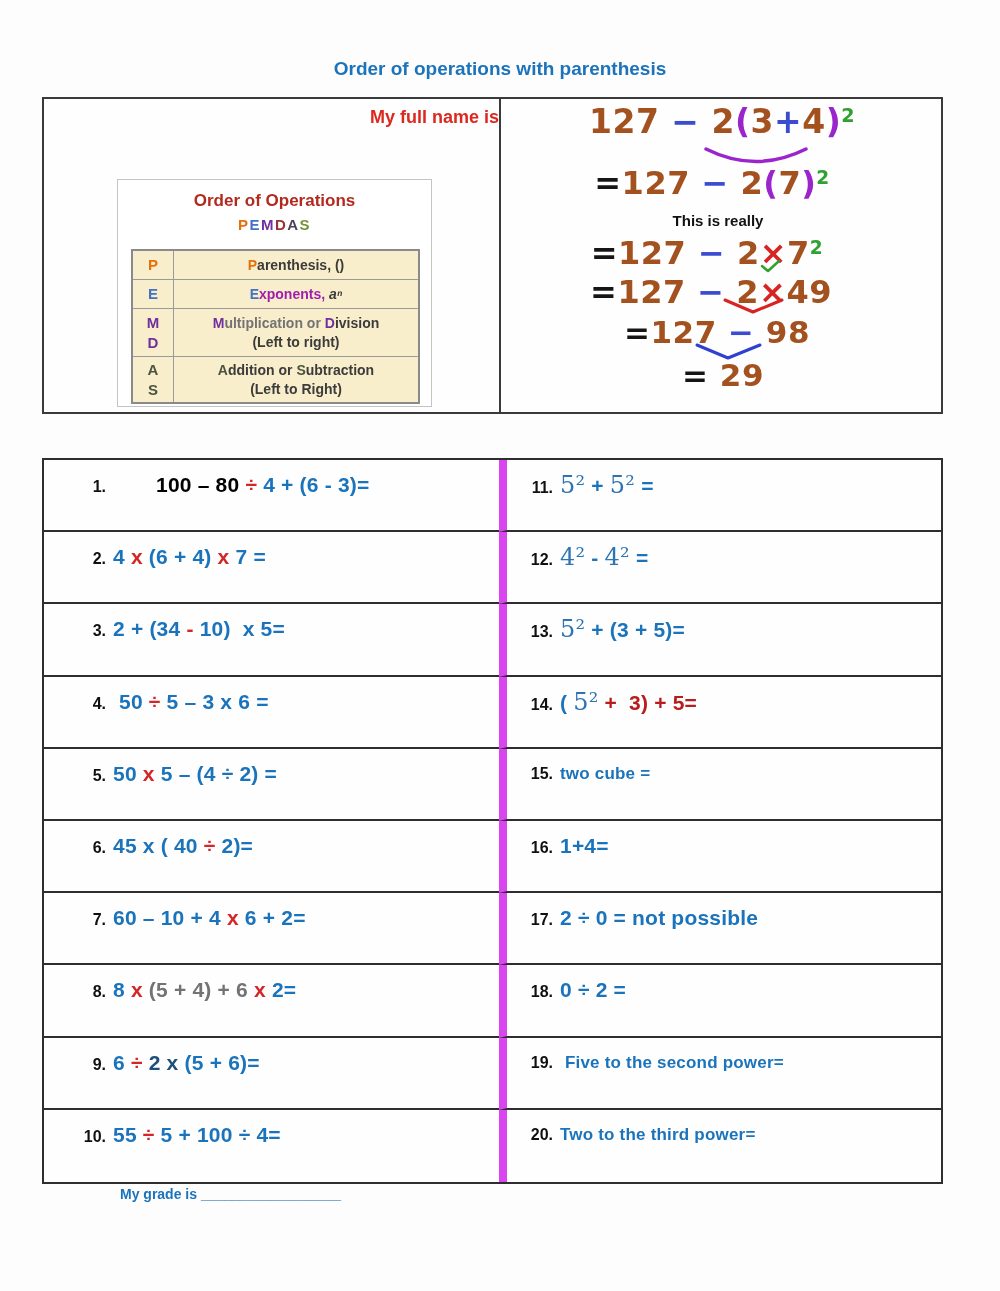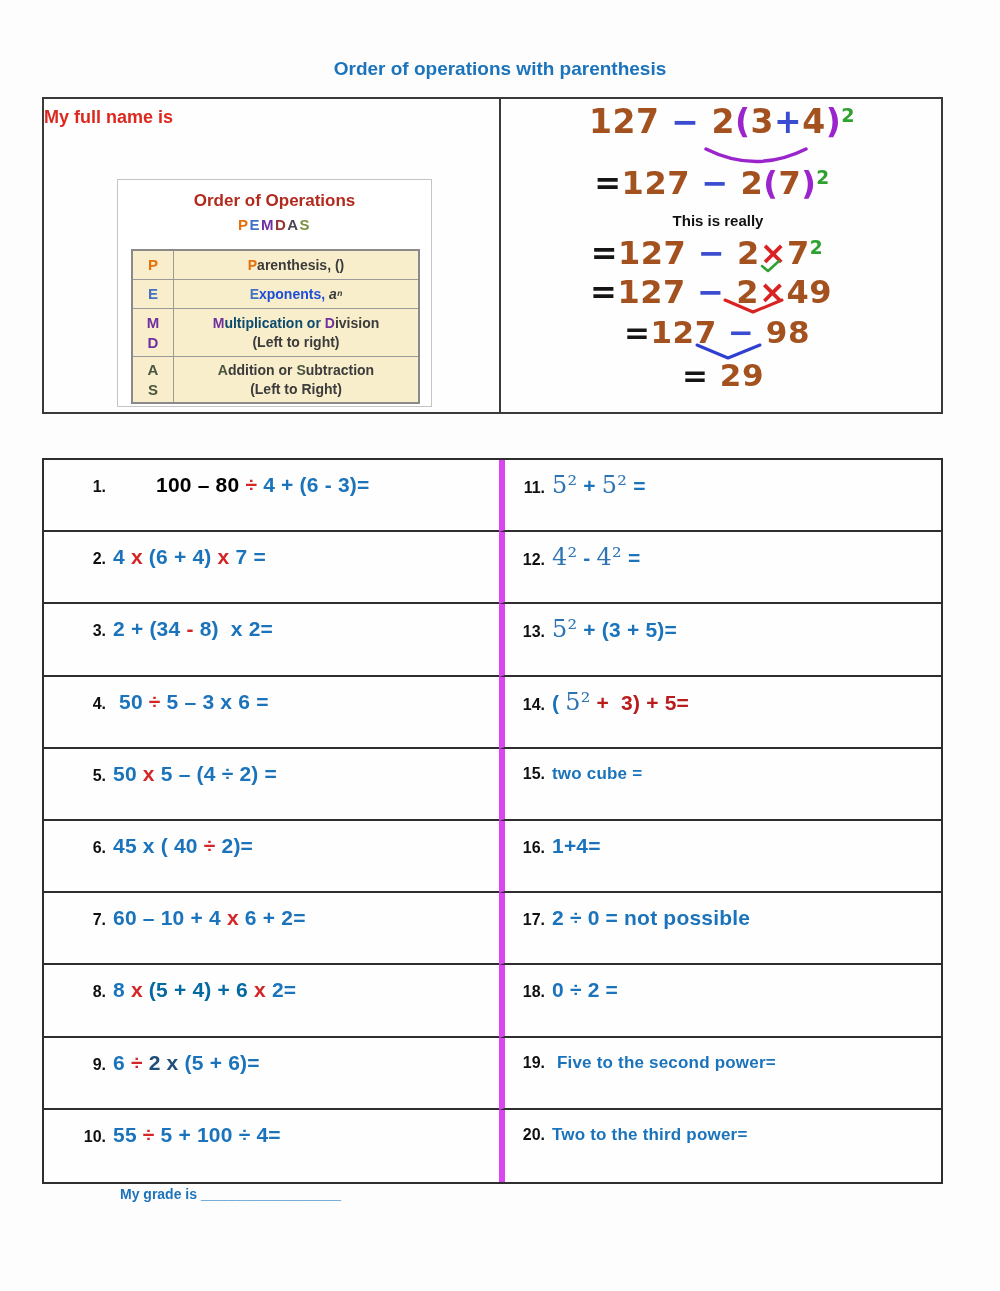--- a/index.html
+++ b/index.html
@@ -5,21 +5,21 @@
   html,body{margin:0;padding:0;background:#ffffff;}
   .page{position:relative;width:1000px;height:1291px;background:#fdfdfd;overflow:hidden;
         font-family:"Liberation Sans","DejaVu Sans",sans-serif;}
   .title{position:absolute;top:58px;left:0;width:100%;text-align:center;
          font-size:19px;font-weight:bold;color:#1b74bb;}
   
   .top-box{position:absolute;left:42px;top:97px;width:897px;height:313px;
            border:2px solid #3a3a3a;display:flex;background:#fefefe;}
   .tb-left{width:455px;position:relative;border-right:2px solid #3a3a3a;}
   .tb-right{flex:1;position:relative;}
-  .name-label{position:absolute;top:8px;width:100%;text-align:left;
+  .name-label{position:absolute;top:8px;width:100%;text-align:right;
               font-size:18px;font-weight:bold;color:#dc281e;}
   
   .pemdas-card{position:absolute;left:73px;top:80px;width:313px;height:226px;
                border:1px solid #c4c4c4;background:#ffffff;}
   .pemdas-title{margin-top:11px;text-align:center;font-size:17px;font-weight:bold;color:#b22a1e;}
   .pemdas-acronym{text-align:center;font-size:15px;font-weight:bold;letter-spacing:1.5px;margin-top:5px;}
   .pemdas-table{position:absolute;left:13px;top:69px;width:285px;border:2px solid #8a8a8a;}
   .pt-row{display:flex;border-top:1px solid #9a9a9a;}
   .pt-row:first-child{border-top:none;}
   .pt-row:nth-child(1),.pt-row:nth-child(2){min-height:28px;}
@@ -42,21 +42,21 @@
   .ex-4{left:717px;top:314px;font-size:31px;}
   .ex-5{left:723px;top:357px;font-size:31px;}
   .hsup{font-size:0.58em;position:relative;top:-0.55em;}
   .shape{position:absolute;}
   
   .problems{position:absolute;left:42px;top:458px;width:897px;height:722px;
             border:2px solid #2e2e2e;display:grid;grid-template-columns:455px 1fr;
             grid-template-rows:repeat(10,1fr);background:#fefefe;}
   .cell{display:flex;align-items:baseline;padding-top:11px;border-bottom:2px solid #2e2e2e;overflow:hidden;}
   .cell.leftcol{padding-left:28px;}
-  .cell.rightcol{border-left:6px solid #d946ef;padding-left:6px;}
+  .cell.rightcol{border-left:8px solid #d946ef;padding-left:12px;}
   .cell.lastrow{border-bottom:none;}
   .num{font-weight:bold;color:#101010;font-size:16px;width:34px;text-align:right;
        margin-right:7px;flex:none;}
   .expr{font-weight:bold;font-size:21px;line-height:28px;letter-spacing:0.2px;white-space:pre;}
   .expr.sm{font-size:17px;}
   .seg-serif{font-family:"DejaVu Serif","Liberation Serif",serif;font-size:24px;font-weight:normal;}
   
   .grade{position:absolute;left:120px;top:1186px;font-size:14px;font-weight:bold;color:#1b74bb;white-space:pre;}
 </style>
 </head>
@@ -79,30 +79,30 @@
               </div>
               <div class="pt-desc">
                 <div><span style="color: rgb(232, 112, 10);">P</span><span style="color: rgb(59, 59, 59);">arenthesis,  ()</span></div>
               </div>
             </div>
             <div class="pt-row">
               <div class="pt-letters">
                 <div style="color: rgb(68, 114, 196);">E</div>
               </div>
               <div class="pt-desc">
-                <div><span style="color: rgb(68, 114, 196);">E</span><span style="color: #1d4ed8;">xponents,  </span><span style="color: rgb(59, 59, 59); font-style: italic;">aⁿ</span></div>
+                <div><span style="color: rgb(68, 114, 196);">E</span><span style="color: #a21caf;">xponents,  </span><span style="color: rgb(59, 59, 59); font-style: italic;">aⁿ</span></div>
               </div>
             </div>
             <div class="pt-row">
               <div class="pt-letters">
                 <div style="color: rgb(112, 48, 160);">M</div>
                 <div style="color: rgb(112, 48, 160);">D</div>
               </div>
               <div class="pt-desc">
-                <div><span style="color: rgb(112, 48, 160);">M</span><span style="color: #0c4a6e; margin-top: 39px;">ultiplication or </span><span style="color: rgb(112, 48, 160);">D</span><span style="color: rgb(59, 59, 59);">ivision</span></div>
+                <div><span style="color: rgb(112, 48, 160);">M</span><span style="color: #737373; margin-top: 39px;">ultiplication or </span><span style="color: rgb(112, 48, 160);">D</span><span style="color: rgb(59, 59, 59);">ivision</span></div>
                 <div><span style="color: rgb(59, 59, 59);">(Left to right)</span></div>
               </div>
             </div>
             <div class="pt-row">
               <div class="pt-letters">
                 <div style="color: rgb(74, 85, 64);">A</div>
                 <div style="color: rgb(74, 85, 64);">S</div>
               </div>
               <div class="pt-desc">
                 <div><span style="color: rgb(74, 85, 64);">A</span><span style="color: rgb(59, 59, 59);">ddition or </span><span style="color: rgb(74, 85, 64);">S</span><span style="color: rgb(59, 59, 59);">ubtraction</span></div>
@@ -147,21 +147,21 @@
       <div class="cell leftcol">
         <span class="num">2.</span>
         <span class="expr"><span style="color: rgb(27, 116, 187);">4 </span><span style="color: rgb(212, 38, 38);">x</span><span style="color: rgb(27, 116, 187);"> (6 + 4) </span><span style="color: rgb(212, 38, 38);">x</span><span style="color: rgb(27, 116, 187);"> 7 =</span></span>
       </div>
       <div class="cell rightcol">
         <span class="num">12.</span>
         <span class="expr"><span class="seg-serif" style="color: rgb(46, 116, 181);">4²</span><span style="color: rgb(27, 116, 187);"> - </span><span class="seg-serif" style="color: rgb(46, 116, 181);">4²</span><span style="color: rgb(27, 116, 187);"> =</span></span>
       </div>
       <div class="cell leftcol">
         <span class="num">3.</span>
-        <span class="expr"><span style="color: rgb(27, 116, 187);">2 + (34 </span><span style="color: rgb(212, 38, 38);">-</span><span style="color: rgb(27, 116, 187);"> 8)  x 2=</span></span>
+        <span class="expr"><span style="color: rgb(27, 116, 187);">2 + (34 </span><span style="color: rgb(212, 38, 38);">-</span><span style="color: rgb(27, 116, 187);"> 10)  x 5=</span></span>
       </div>
       <div class="cell rightcol">
         <span class="num">13.</span>
         <span class="expr"><span class="seg-serif" style="color: rgb(46, 116, 181);">5²</span><span style="color: rgb(27, 116, 187);"> + (3 + 5)=</span></span>
       </div>
       <div class="cell leftcol">
         <span class="num">4.</span>
         <span class="expr"><span style="color: rgb(27, 116, 187);"> 50 </span><span style="color: rgb(212, 38, 38);">÷</span><span style="color: rgb(27, 116, 187);"> 5 – 3 x 6 =</span></span>
       </div>
       <div class="cell rightcol">
@@ -187,21 +187,21 @@
       <div class="cell leftcol">
         <span class="num">7.</span>
         <span class="expr"><span style="color: rgb(27, 116, 187);">60 – 10 + 4 </span><span style="color: rgb(212, 38, 38);">x</span><span style="color: rgb(27, 116, 187);"> 6 + 2=</span></span>
       </div>
       <div class="cell rightcol">
         <span class="num">17.</span>
         <span class="expr"><span style="color: rgb(27, 116, 187);">2 ÷ 0 = not possible</span></span>
       </div>
       <div class="cell leftcol">
         <span class="num">8.</span>
-        <span class="expr"><span style="color: rgb(27, 116, 187);">8 </span><span style="color: rgb(212, 38, 38);">x</span><span style="color: #0369a1;"> (5 + 4) + 6 </span><span style="color: rgb(212, 38, 38);">x</span><span style="color: rgb(27, 116, 187);"> 2=</span></span>
+        <span class="expr"><span style="color: rgb(27, 116, 187);">8 </span><span style="color: rgb(212, 38, 38);">x</span><span style="color: #737373;"> (5 + 4) + 6 </span><span style="color: rgb(212, 38, 38);">x</span><span style="color: rgb(27, 116, 187);"> 2=</span></span>
       </div>
       <div class="cell rightcol">
         <span class="num">18.</span>
         <span class="expr"><span style="color: rgb(27, 116, 187);">0 ÷ 2 =</span></span>
       </div>
       <div class="cell leftcol">
         <span class="num">9.</span>
         <span class="expr"><span style="color: rgb(27, 116, 187);">6 </span><span style="color: rgb(212, 38, 38);">÷</span><span style="color: rgb(31, 78, 121);"> 2 </span><span style="color: rgb(31, 78, 121);">x</span><span style="color: rgb(27, 116, 187);"> (5 + 6)=</span></span>
       </div>
       <div class="cell rightcol">

